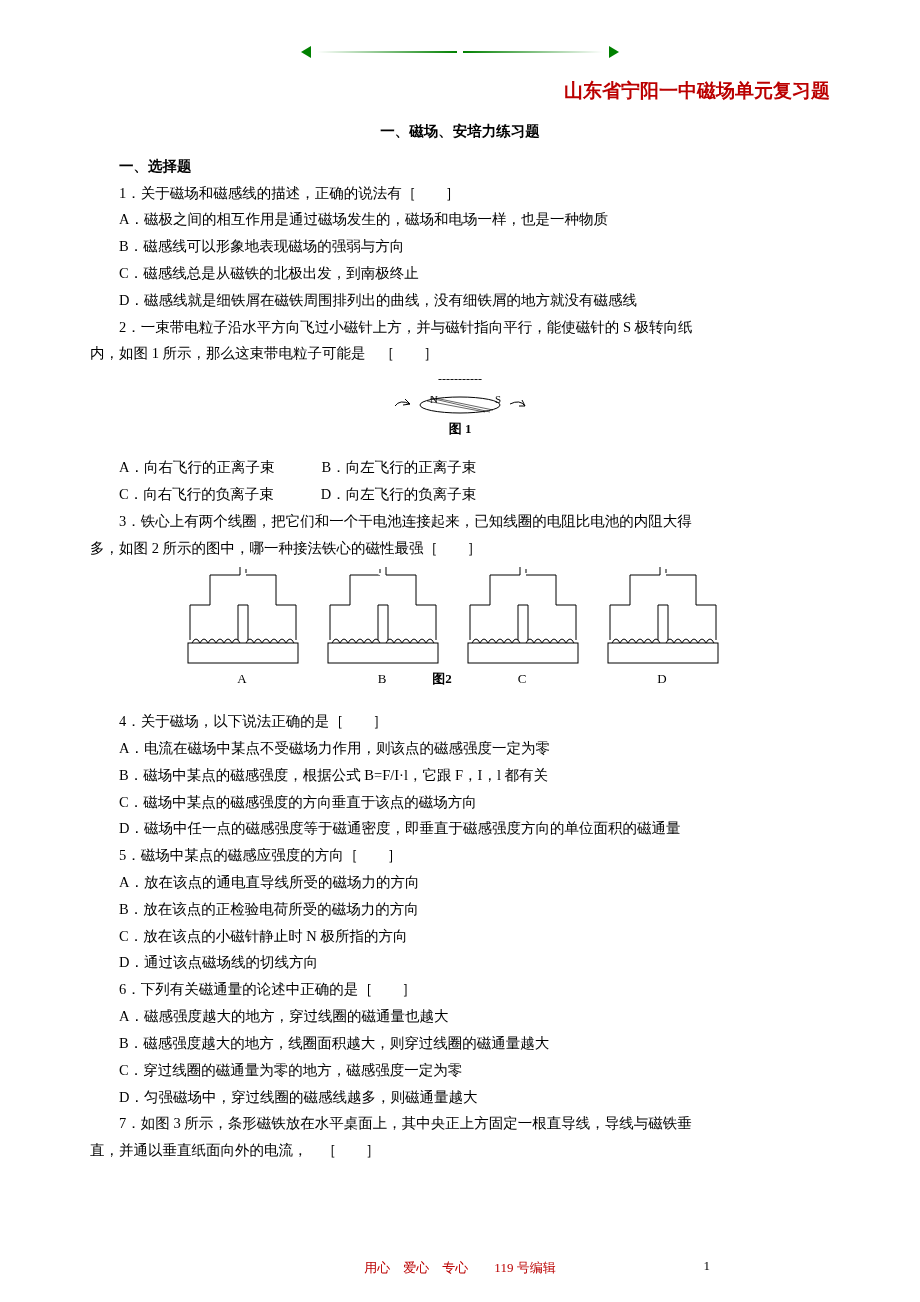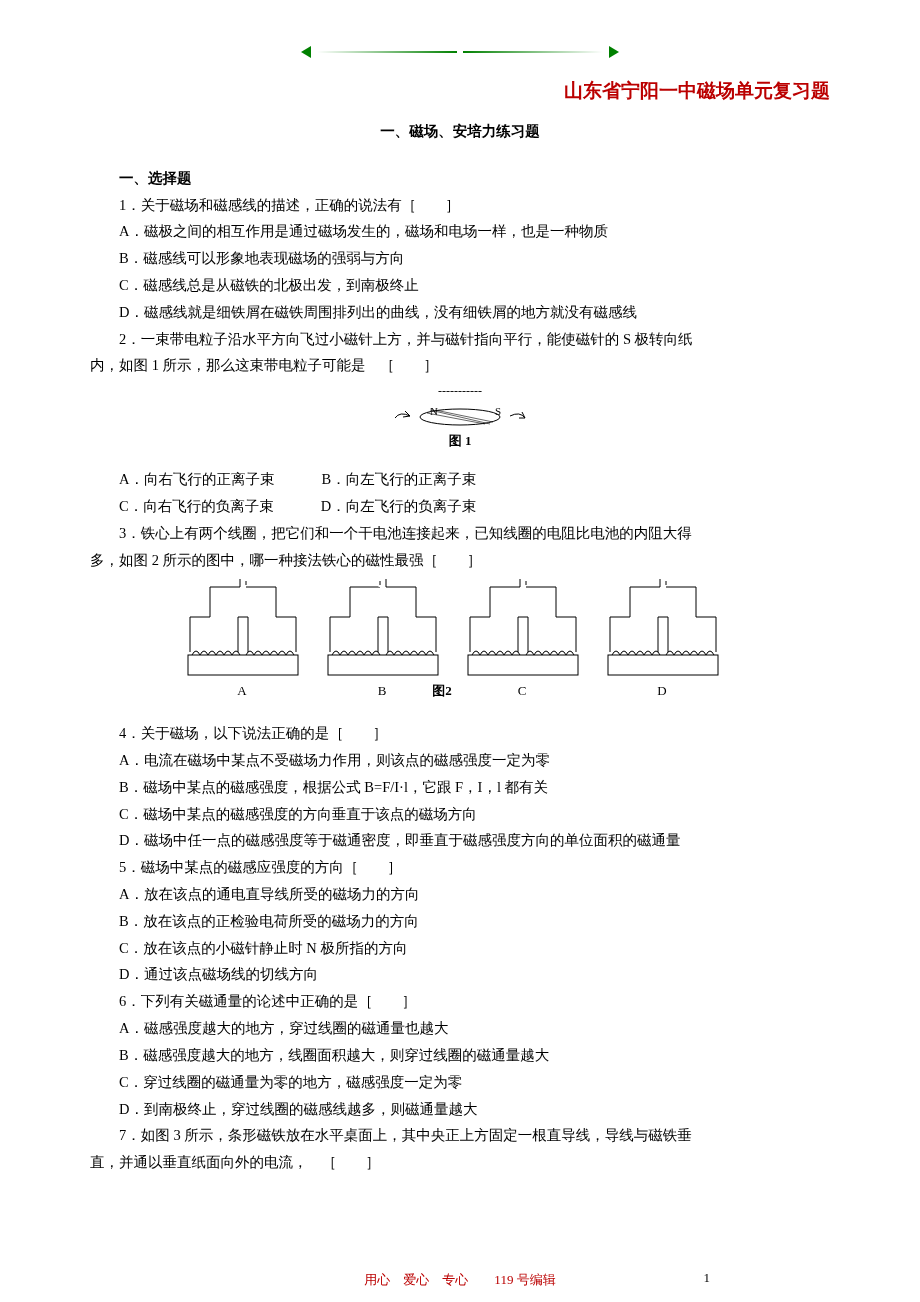--- a/index.html
+++ b/index.html
@@ -58,21 +58,21 @@
     color: #b00;
     font-size: 19px;
     font-weight: bold;
     font-family: "SimHei", "黑体", sans-serif;
     margin: 6px 0 10px 0;
   }
   .subtitle {
     text-align: center;
     font-weight: bold;
     font-family: "SimHei", "黑体", sans-serif;
-    margin-bottom: 20px;
+    margin-bottom: 8px;
   }
   .section-heading {
     font-weight: bold;
     text-indent: 2em;
   }
   .question {
     text-indent: 2em;
   }
   .no-indent {
     text-indent: 0;
@@ -219,21 +219,21 @@
 <div class="question">5．磁场中某点的磁感应强度的方向［　　］</div>
 <div class="option">A．放在该点的通电直导线所受的磁场力的方向</div>
 <div class="option">B．放在该点的正检验电荷所受的磁场力的方向</div>
 <div class="option">C．放在该点的小磁针静止时 N 极所指的方向</div>
 <div class="option">D．通过该点磁场线的切线方向</div>
 
 <div class="question">6．下列有关磁通量的论述中正确的是［　　］</div>
 <div class="option">A．磁感强度越大的地方，穿过线圈的磁通量也越大</div>
 <div class="option">B．磁感强度越大的地方，线圈面积越大，则穿过线圈的磁通量越大</div>
 <div class="option">C．穿过线圈的磁通量为零的地方，磁感强度一定为零</div>
-<div class="option">D．到南极终止，穿过线圈的磁感线越多，则磁通量越大</div>
+<div class="option">D．匀强磁场中，穿过线圈的磁感线越多，则磁通量越大</div>
 
 <div class="question">7．如图 3 所示，条形磁铁放在水平桌面上，其中央正上方固定一根直导线，导线与磁铁垂</div>
 <div class="no-indent">直，并通以垂直纸面向外的电流，　［　　］</div>
 
 <div class="footer footer-wrap">
   <span class="footer-left">用心　爱心　专心　　119 号编辑</span>
   <span class="footer-num">1</span>
 </div>
 
 </body></html>

